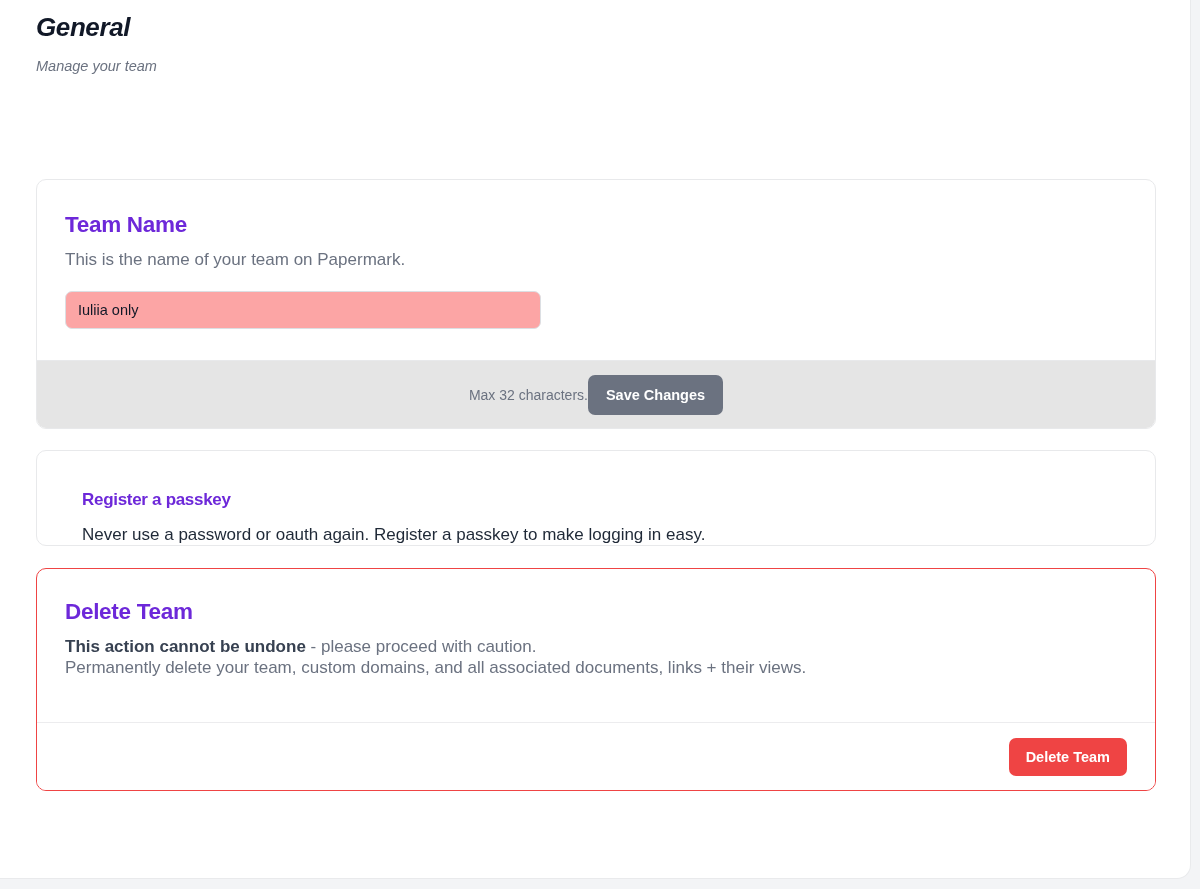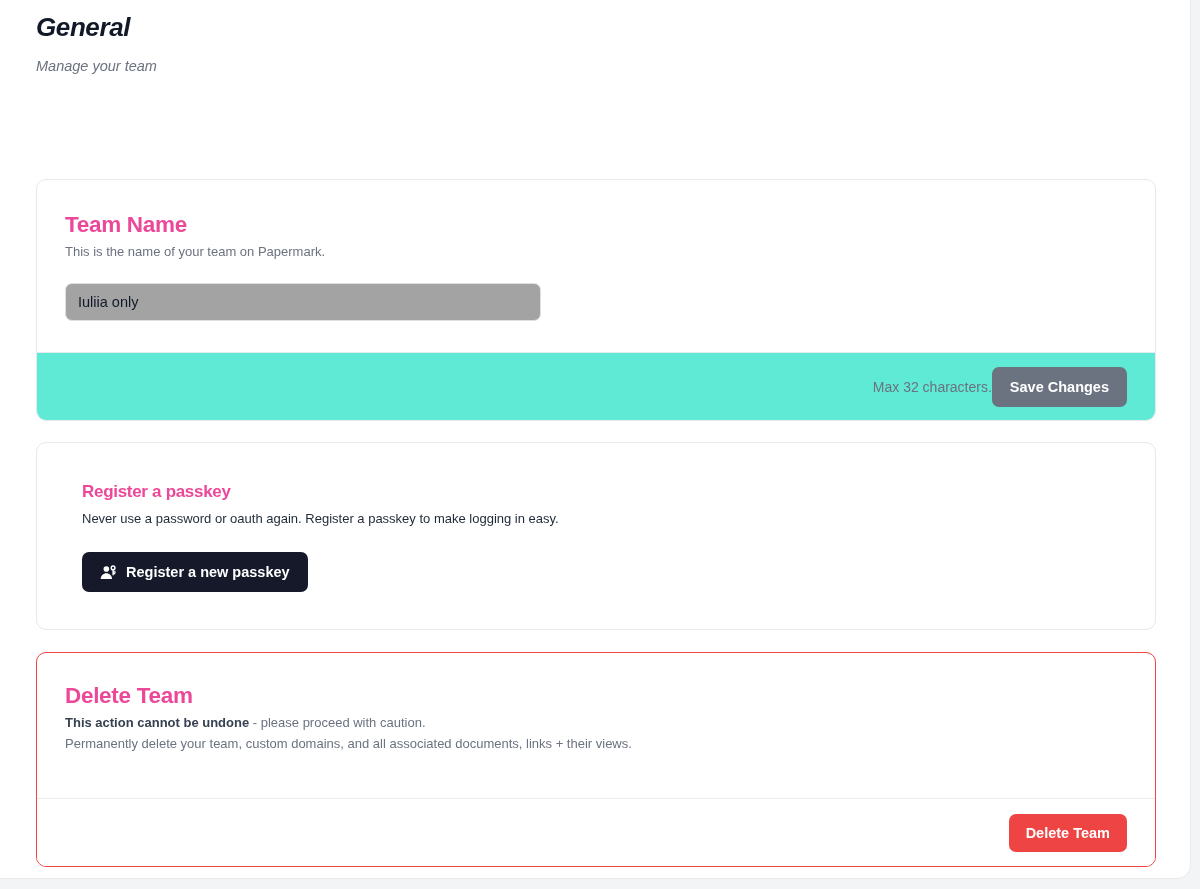--- a/index.html
+++ b/index.html
@@ -61,44 +61,44 @@
     overflow: hidden;
   }
 
   .card.danger { border-color: #ef4444; }
 
   .card-body { padding: 30px 28px 0 28px; }
 
   .card-title {
     font-size: 22.5px;
     font-weight: bold;
-    color: #ec4899;
+    color: #6d28d9;
     letter-spacing: -0.3px;
     line-height: 29px;
   }
 
   .card-title.sm {
     font-size: 17px;
     padding-left: 0;
   }
 
   .card-desc {
-    margin-top: 2px;
-    font-size: 13px;
+    margin-top: 10px;
+    font-size: 17px;
     color: #6b7280;
     line-height: 21px;
   }
 
   .card-desc.dark { color: #1f2937; }
 
   .card-footer {
     display: flex;
     align-items: center;
-    justify-content: flex-end;
-    background: #5eead4;
+    justify-content: center;
+    background: #e5e5e5;
     border-top: 1px solid #e8e9eb;
     padding: 0 28px;
     height: 68px;
   }
 
   .card-footer.plain {
     background: #ffffff;
     border-top-color: #ececee;
     justify-content: flex-end;
   }
@@ -111,21 +111,21 @@
   
   .text-input {
     display: block;
     width: 476px;
     height: 38px;
     margin-top: 21px;
     padding: 4px 12px;
     font-family: "Liberation Sans", sans-serif;
     font-size: 14.5px;
     color: #111827;
-    background: #a3a3a3;
+    background: #fca5a5;
     border: 1px solid #dcdfe3;
     border-radius: 7px;
     outline: none;
   }
 
   
   .btn {
     display: inline-flex;
     align-items: center;
     justify-content: center;
@@ -202,33 +202,20 @@
         <button class="btn btn-disabled">Save Changes</button>
       </div>
     </div>
 
     <div class="gap-a"></div>
 
     <div class="card">
       <div class="pk-body">
         <div class="card-title sm">Register a passkey</div>
         <div class="card-desc dark">Never use a password or oauth again. Register a passkey to make logging in easy.</div>
-        <div class="pk-btn-wrap">
-          <button class="btn btn-dark">
-            <span class="btn-icon">
-              <svg width="17" height="17" viewBox="0 0 24 24" fill="#ffffff">
-                <circle cx="9" cy="7" r="4"></circle>
-                <path d="M1 21c0-4.4 3.6-8 8-8s8 3.6 8 8H1z"></path>
-                <circle cx="18.5" cy="5.5" r="2.6" fill="none" stroke="#ffffff" stroke-width="2"></circle>
-                <path d="M18.5 8.1v7.2M18.5 11.3h3M18.5 13.6h2.3" stroke="#ffffff" stroke-width="2" fill="none" stroke-linecap="round"></path>
-              </svg>
-            </span>
-            <span>Register a new passkey</span>
-          </button>
-        </div>
       </div>
     </div>
 
     <div class="gap-b"></div>
 
     <div class="card danger">
       <div class="delete-body">
         <div class="card-title">Delete Team</div>
         <div class="card-desc">
           <div>

